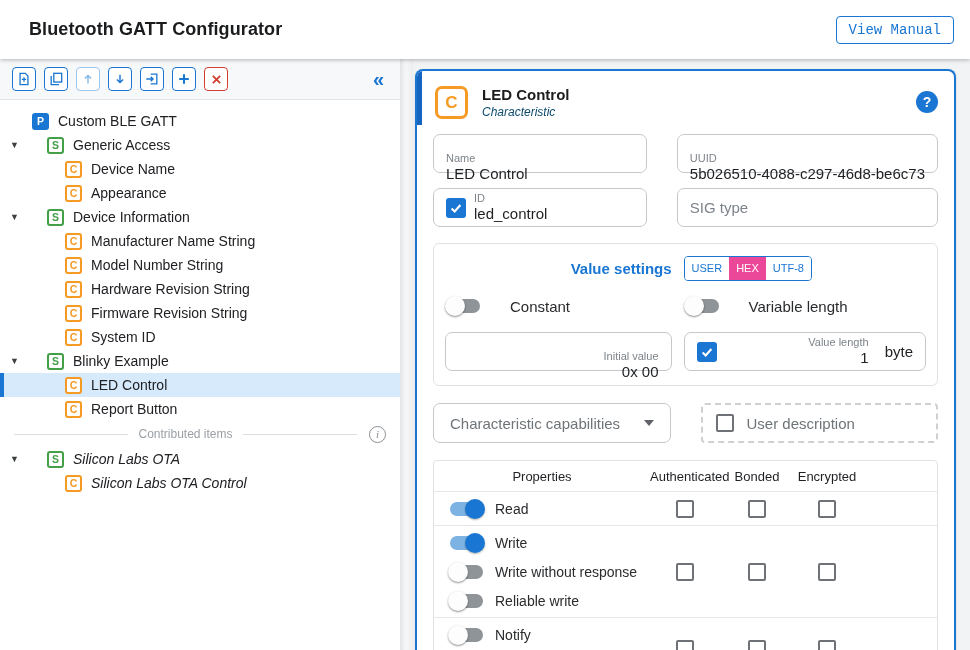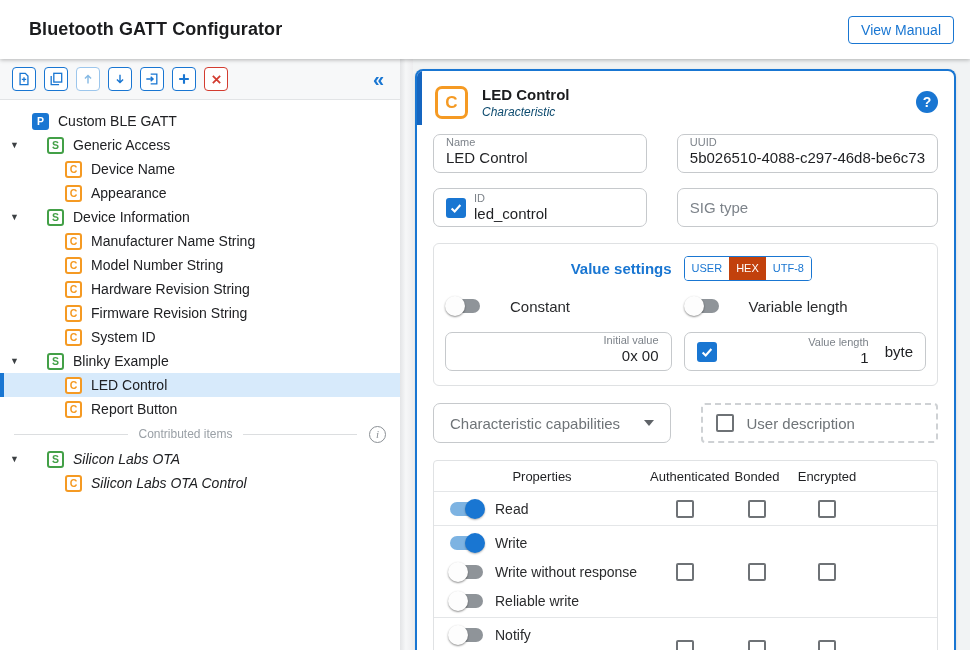--- a/index.html
+++ b/index.html
@@ -10,21 +10,21 @@
   }
   
   .app-header {
     height: 59px; background: #fff; display: flex; align-items: center;
     padding: 0 16px; position: relative; z-index: 10;
     box-shadow: 0 1px 4px rgba(0,0,0,.28);
   }
   .app-title { font-size: 18px; font-weight: bold; color: #1b1c1e; margin-left: 13px; letter-spacing: .1px; }
   .view-manual {
     margin-left: auto; border: 1.5px solid #1976d2; color: #1976d2; background: #fff;
-    border-radius: 4px; font-size: 14px; padding: 5px 12px; font-family: Liberation Sans, sans-serif; cursor: pointer; text-align: right;
+    border-radius: 4px; font-size: 14px; padding: 5px 12px; font-family: Liberation Mono, monospace; cursor: pointer; text-align: right;
   }
   
   .main { display: flex; height: 603px; position: relative; }
   .left-panel { width: 400px; background: #fff; display: flex; flex-direction: column; }
   .toolbar {
     height: 41px; background: #f7f8f9; border-bottom: 1px solid #e2e4e6;
     display: flex; align-items: center; padding: 0 12px; gap: 8px; flex: none;
   }
   .tool-btn {
     width: 24px; height: 24px; background: #fff; border: 1.5px solid #1976d2;
@@ -89,21 +89,21 @@
   .card-title { font-size: 15px; font-weight: bold; color: #1b1c1e; }
   .card-subtitle { font-size: 12px; font-style: italic; color: #0c4a6e; margin-top: 2px; }
   .help-btn {
     margin-left: auto; width: 22px; height: 22px; border-radius: 50%; background: #1976d2; border: none;
     color: #fff; font-weight: bold; font-size: 14px; display: flex; align-items: center; justify-content: center;
     cursor: pointer; margin-top: 5px; font-family: inherit;
   }
   .grid-2 { display: grid; grid-template-columns: 1fr 1fr; column-gap: 30px; }
   .fields-top { margin-top: 15px; row-gap: 15px; }
   .field {
-    border: 1px solid #c6c9cc; border-radius: 7px; height: 39px; padding: 1px 12px 0; background: #fff; cursor: text;
+    border: 1px solid #c6c9cc; border-radius: 7px; height: 39px; padding: 17px 12px 0; background: #fff; cursor: text;
   }
   .f-label { font-size: 11px; color: #7d838a; line-height: 12px; }
   .f-value { font-size: 15px; color: #1f2023; line-height: 19px; white-space: nowrap; overflow: hidden; }
   .field-flex { display: flex; align-items: center; gap: 8px; padding: 0 12px; }
   .field-placeholder { display: flex; align-items: center; padding: 0 12px; color: #7d838a; font-size: 15px; }
   .stack { flex: 1; min-width: 0; }
   .cb { width: 20px; height: 20px; border-radius: 3px; flex: none; cursor: pointer; }
   .cb.checked { background: #1976d2; display: flex; align-items: center; justify-content: center; }
   .cb.unchecked { background: #fff; border: 2px solid #6e7276; border-radius: 2px; }
   .cb-18 { width: 18px; height: 18px; }
@@ -111,21 +111,21 @@
   
   .value-box { margin-top: 16px; border: 1px solid #dfe1e3; border-radius: 6px; padding: 12px 11px 14px; }
   .vgrid { display: grid; grid-template-columns: 1fr 1.07fr; column-gap: 12px; align-items: center; text-align: right; }
   .vs-heading { color: #1976d2; font-size: 15px; font-weight: bold; }
   .segmented {
     display: inline-flex; border: 1.5px solid #1976d2; border-radius: 4px; overflow: hidden; justify-self: start;
   }
   .segment {
     font-size: 11px; font-weight: normal; color: #1976d2; padding: 6px 7px; background: #fff; cursor: pointer; line-height: 1;
   }
-  .segment.active { background: #c2410c; color: #fff; }
+  .segment.active { background: #ec4899; color: #fff; }
   .toggle-row { margin-top: 14px; }
   .toggle-item { display: flex; align-items: center; gap: 30px; height: 22px; cursor: pointer; }
   .toggle-label { font-size: 15px; color: #2a2b2d; }
   .switch { position: relative; width: 33px; height: 14px; border-radius: 7px; background: #8f9499; flex: none; margin-left: 2px; }
   .switch::after {
     content: ""; position: absolute; width: 20px; height: 20px; border-radius: 50%; top: -3px; left: -2px;
     background: #fdfdfd; box-shadow: 0 1px 2px rgba(0,0,0,.45);
   }
   .switch.on { background: #7db3e2; }
   .switch.on::after { left: auto; right: -2px; background: #1976d2; box-shadow: 0 1px 2px rgba(0,0,0,.3); }

